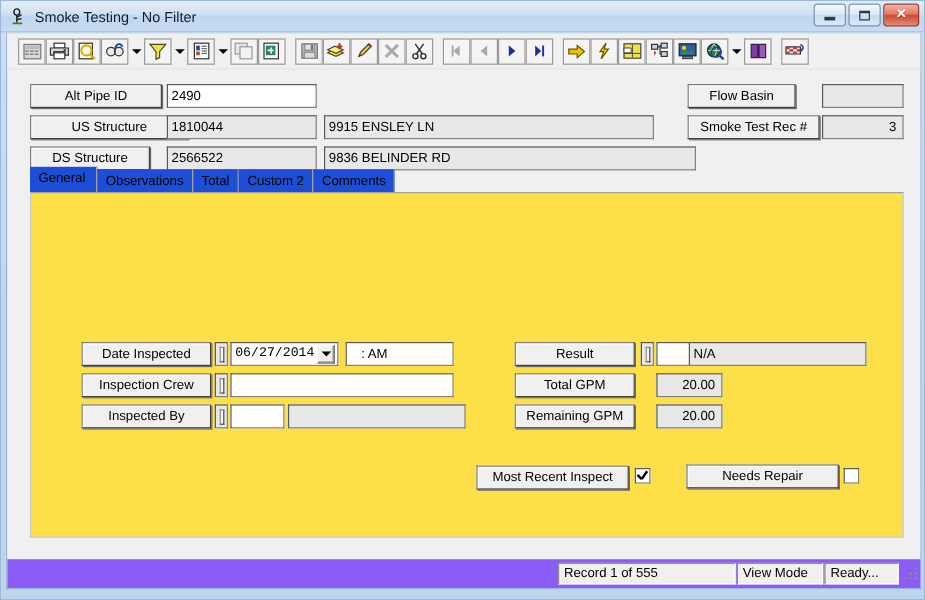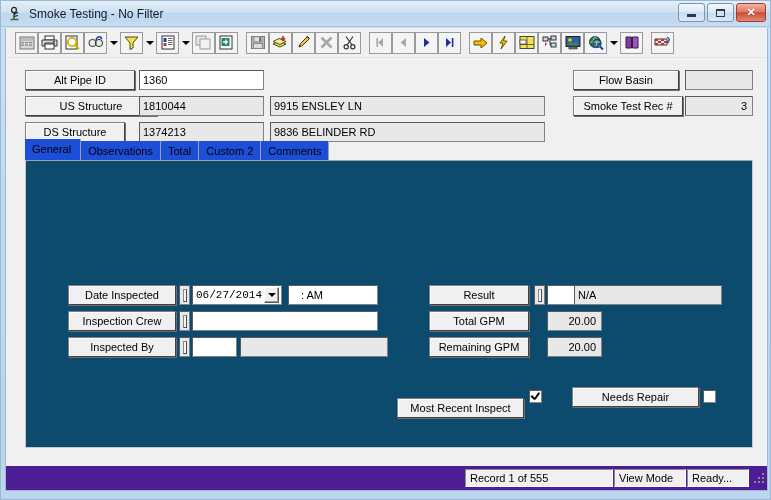--- a/index.html
+++ b/index.html
@@ -202,31 +202,31 @@
     border-right-color: #a0a0a0;
     font-weight: normal;
     padding: 0 9px 2px 7px;
     height: 21px;
   }
 
   #tabpage {
     position: absolute;
     left: 19px; top: 132px;
     width: 728px; height: 288px;
-    background: #0c4a6e;
+    background: #fde047;
     border: 1px solid #c8c8c8;
     border-top: 1px solid #a0a0a0;
   }
 
   
   #statusbar {
     position: absolute;
     left: 0; bottom: 0;
     width: 763px; height: 24px;
-    background: #4c1d95;
+    background: #8b5cf6;
     display: flex;
     align-items: center;
     justify-content: flex-end;
     padding-right: 2px;
   }
   .sb-panel {
     height: 18px;
     border: 1px solid #8c8c8c;
     border-right-color: #ffffff;
     border-bottom-color: #ffffff;
@@ -554,31 +554,31 @@
           </g>
           <path d="M13 1 c3 1.5 3 4 0.5 4.5" fill="none" stroke="#1d3fa8" stroke-width="1.3"></path>
           <path d="M12.6 6.6 l1.8 -1.6 l0.4 2.2 z" fill="#1d3fa8"></path>
         </svg>
       </div>
     </div>
 
     <div id="header-area">
 
       <div class="btn-label abs" style="left:19px; top:12px; width:110px;">Alt Pipe ID</div>
-      <div class="fld abs" style="left:133px; top:12px; width:125px;">1360</div>
+      <div class="fld abs" style="left:133px; top:12px; width:125px;">2490</div>
 
       <div class="btn-label abs" style="left:19px; top:38px; width:132px;">US Structure</div>
       <div class="fld ro abs" style="left:133px; top:38px; width:125px;">1810044</div>
       <div class="fld ro abs" style="left:264px; top:38px; width:275px;">9915    ENSLEY LN</div>
 
       <div class="btn-label abs" style="left:19px; top:64px; width:100px;">DS Structure</div>
-      <div class="fld ro abs" style="left:133px; top:64px; width:125px;">1374213</div>
-      <div class="fld ro abs" style="left:264px; top:64px; width:275px;">9836    BELINDER RD</div>
-
-      <div class="btn-label abs" style="left:567px; top:12px; width:106px;">Flow Basin</div>
+      <div class="fld ro abs" style="left:133px; top:64px; width:125px;">2566522</div>
+      <div class="fld ro abs" style="left:264px; top:64px; width:310px;">9836    BELINDER RD</div>
+
+      <div class="btn-label abs" style="left:567px; top:12px; width:90px;">Flow Basin</div>
       <div class="fld ro abs" style="left:679px; top:12px; width:68px;"></div>
 
       <div class="btn-label abs" style="left:567px; top:38px; width:110px;">Smoke Test Rec #</div>
       <div class="fld ro num abs" style="left:679px; top:38px; width:68px;">3</div>
     </div>
 
     <div id="tabstrip">
       <div class="tab active">General</div>
       <div class="tab">Observations</div>
       <div class="tab">Total</div>
@@ -619,21 +619,21 @@
         </div>
       <div class="fld num abs" style="left:521px; top:124px; width:45px;">0</div>
       <div class="fld ro abs" style="left:548px; top:124px; width:148px;">N/A</div>
 
       <div class="btn-label abs" style="left:403px; top:150px; width:100px;">Total GPM</div>
       <div class="fld ro num abs" style="left:521px; top:150px; width:55px;">20.00</div>
 
       <div class="btn-label abs" style="left:403px; top:176px; width:100px;">Remaining GPM</div>
       <div class="fld ro num abs" style="left:521px; top:176px; width:55px;">20.00</div>
 
-      <div class="btn-label abs" style="left:371px; top:237px; width:127px;">Most Recent Inspect</div>
+      <div class="btn-label abs" style="left:371px; top:227px; width:127px;">Most Recent Inspect</div>
       <div class="cbox checked abs" style="left:503px; top:229px;">
         <span class="tick"></span>
       </div>
 
       <div class="btn-label abs" style="left:546px; top:226px; width:127px;">Needs Repair</div>
       <div class="cbox abs" style="left:677px; top:229px;">
         
       </div>
     </div>
 

